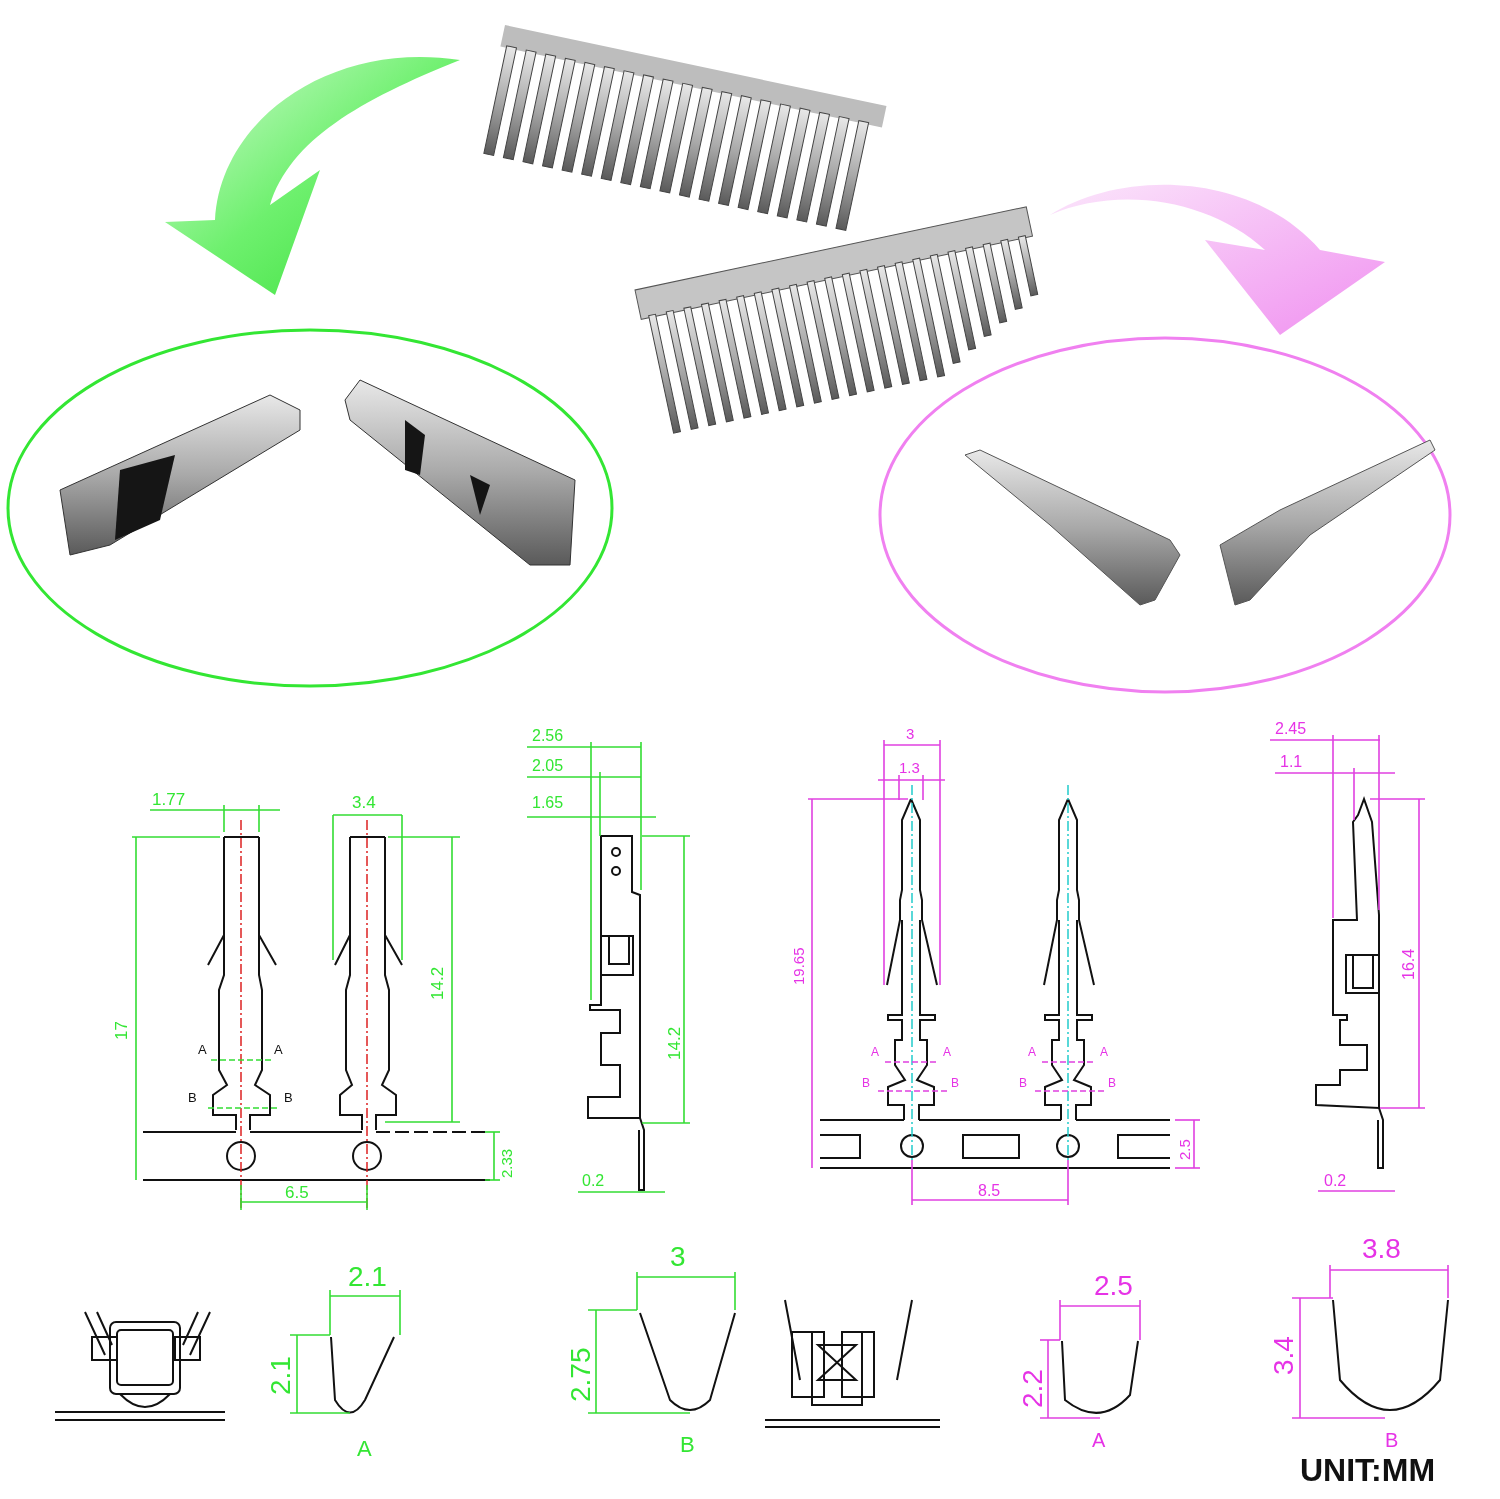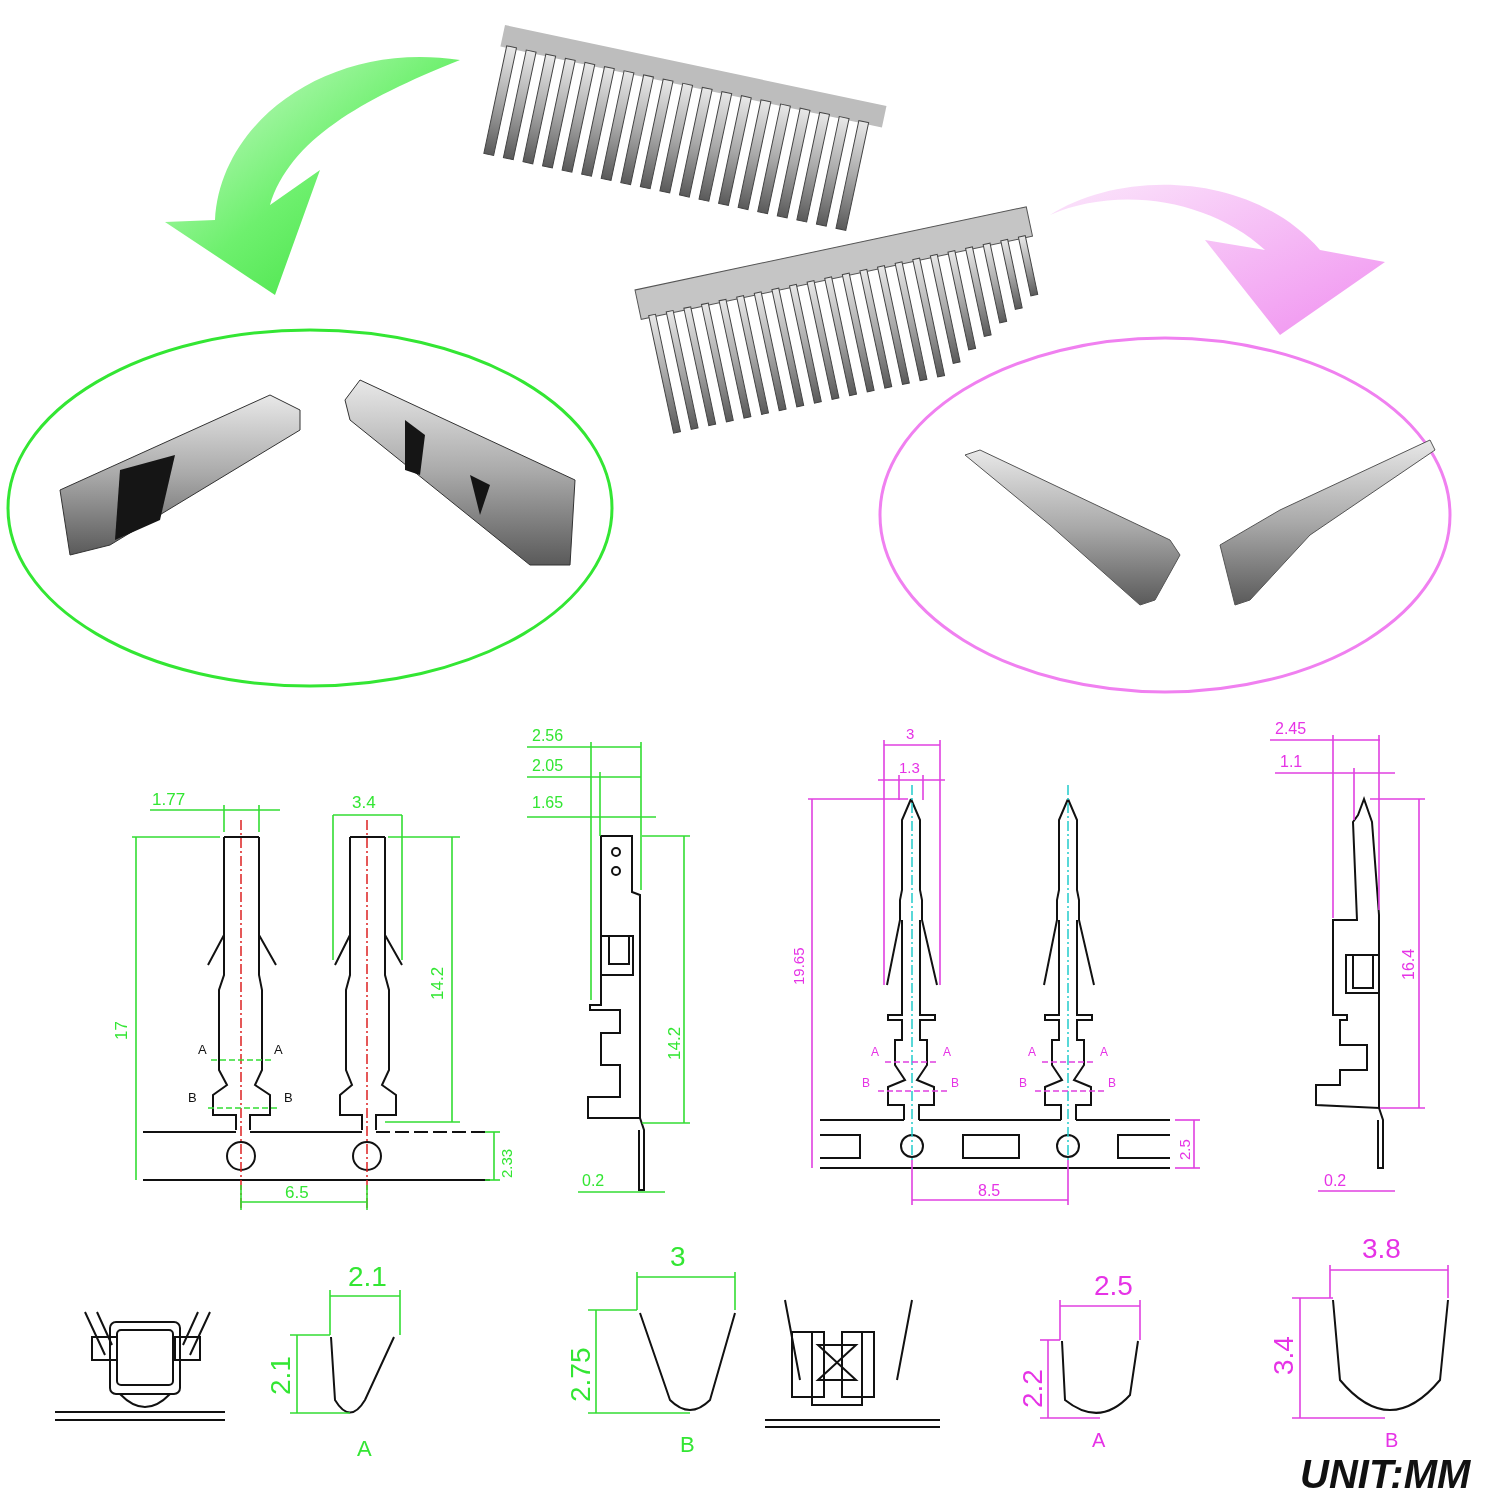--- a/index.html
+++ b/index.html
@@ -3,21 +3,21 @@
 <meta charset="utf-8">
 <style>
   html, body { margin:0; padding:0; background:#ffffff; }
   body { width:1500px; height:1499px; position:relative; overflow:hidden; font-family:"Liberation Sans", sans-serif; }
   svg { position:absolute; left:0; top:0; }
   .g { fill:#33e633; font-family:"Liberation Sans", sans-serif; }
   .m { fill:#e633e6; font-family:"Liberation Sans", sans-serif; }
   .gl { stroke:#33dd33; stroke-width:1.6; fill:none; }
   .ml { stroke:#e040e0; stroke-width:1.6; fill:none; }
   .k { stroke:#111; stroke-width:2; fill:none; }
-  .unit { position:absolute; left:1300px; top:1452px; font-size:40px; font-weight:bold; color:#111; font-family:"Liberation Sans", sans-serif;font-style:italic; }
+  .unit { position:absolute; left:1300px; top:1452px; font-size:32px; font-weight:bold; color:#111; font-family:"Liberation Sans", sans-serif; }
 </style>
 </head>
 <body>
 
 <svg width="1500" height="1499" viewBox="0 0 1500 1499">
   <defs>
     <linearGradient id="gArrow" x1="0" y1="0" x2="1" y2="1">
       <stop offset="0" stop-color="#d8fbd8"></stop>
       <stop offset="0.5" stop-color="#6ef06e"></stop>
       <stop offset="1" stop-color="#33dd33"></stop>

